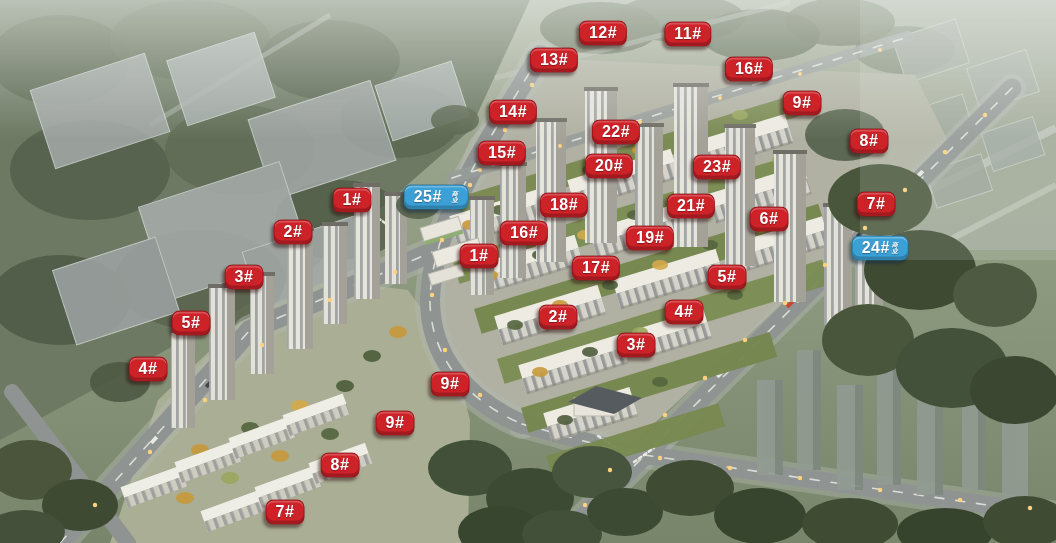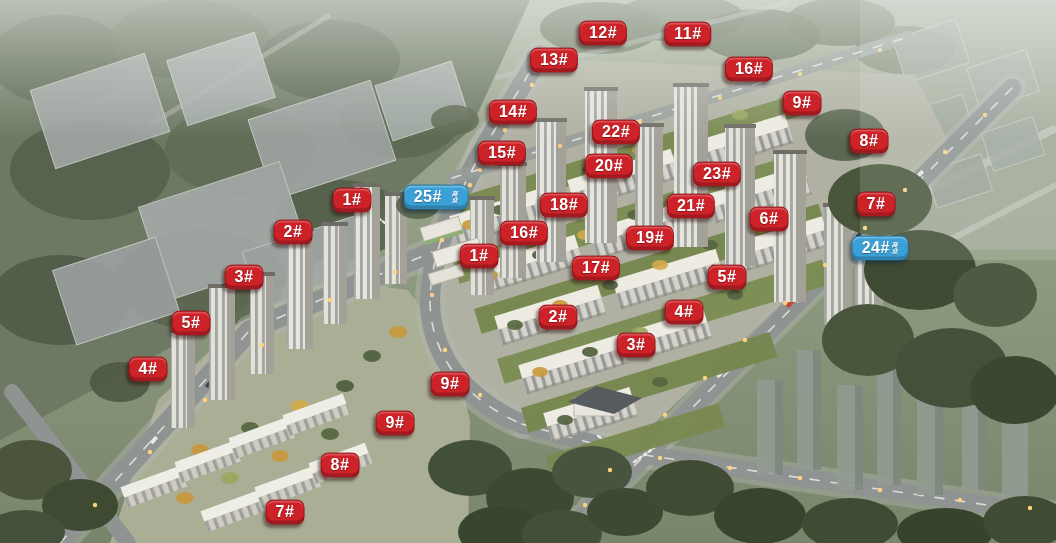--- a/index.html
+++ b/index.html
@@ -545,21 +545,21 @@
       </div>
       <div class="badge red" style="left: 869px; top: 141px;">
         <span class="num">8#</span>
       </div>
       <div class="badge red" style="left: 477px; top: 153px; margin-left: 25px;">
         <span class="num">15#</span>
       </div>
       <div class="badge red" style="left: 609px; top: 166px;">
         <span class="num">20#</span>
       </div>
-      <div class="badge red" style="left: 717px; top: 174px;">
+      <div class="badge red" style="left: 717px; top: 167px;">
         <span class="num">23#</span>
       </div>
       <div class="badge blue" style="left: 436px; top: 197px; gap: 8px;">
         <span class="num">25#</span>
         <span class="suffix">
           <i>商</i>
           <i>业</i>
         </span>
       </div>
       <div class="badge red" style="left: 352px; top: 200px;">

